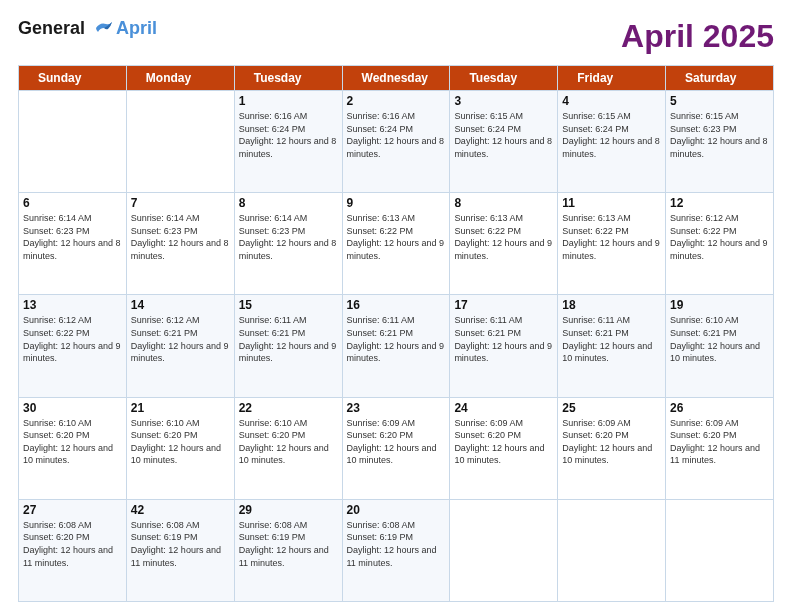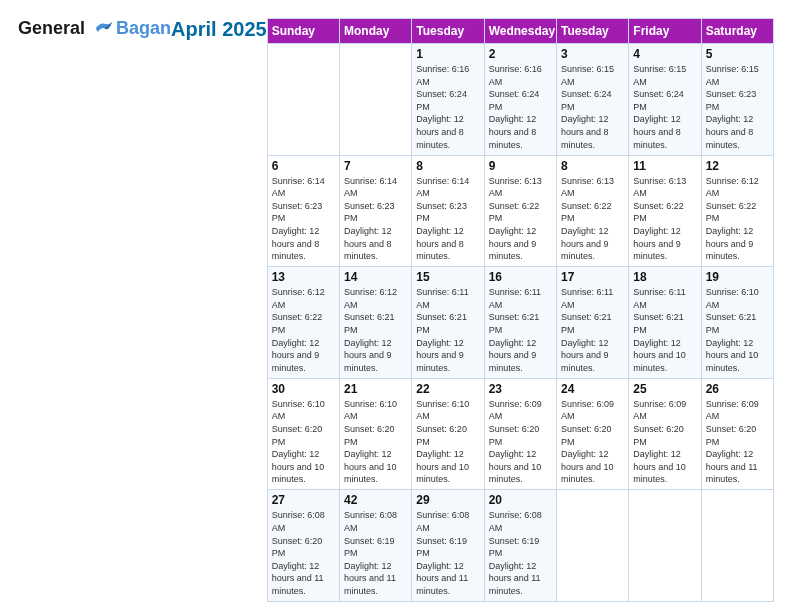--- a/index.html
+++ b/index.html
@@ -8,57 +8,57 @@
       background: #fff;
       width: 792px;
       height: 612px;
       overflow: hidden;
     }
     .page {
       width: 792px;
       height: 612px;
       padding: 18px 18px 10px 18px;
       display: flex;
-      flex-direction: row;
+      flex-direction: column;
     }
     .header {
       display: flex;
       justify-content: space-between;
       align-items: flex-start;
       margin-bottom: 10px;
     }
     .logo {
       display: flex;
       align-items: center;
     }
     .title-block {
       text-align: right;
     }
     .month-title {
-      font-size: 20px;
+      font-size: 32px;
       font-weight: bold;
-      color: #0369a1;
+      color: #701a75;
     }
     .location-title {
       font-size: 15px;
       color: #444;
       margin-top: 2px;
     }
     .calendar {
       flex: 1;
       border-collapse: collapse;
       width: 100%;
       table-layout: fixed;
     }
     .calendar thead tr th {
-      background: #a21caf;
+      background: #c2410c;
       color: #fff;
       font-size: 12px;
       font-weight: bold;
-      padding: 5px 4px;
+      padding: 5px 19px;
       text-align: left;
       border: 1px solid #c8d8e8;
     }
     .calendar tbody tr td {
       border: 1px solid #c8d8e8;
       vertical-align: top;
       padding: 3px 4px;
       font-size: 9.5px;
       color: #333;
       height: 80px;
@@ -96,21 +96,21 @@
     <div class="logo">
       <div>
         <div style="display:flex;align-items:center;">
           <div style="font-size:18px;font-weight:bold;color:#1a1a1a;line-height:1.1;">
             <span style="color:#1a1a1a;">General</span>
             <svg width="22" height="18" viewBox="0 0 22 18" style="vertical-align:middle;margin-left:2px;">
               <path d="M4 8 Q8 2 14 4 Q18 5 20 2 Q18 8 12 8 Q8 8 6 12 Q4 10 4 8Z" fill="#4a90d9"></path>
               <path d="M12 8 Q16 6 20 2 Q19 6 16 9 Q14 10 12 8Z" fill="#2a6aaf"></path>
             </svg>
           </div>
-          <div style="font-size:18px;font-weight:bold;color:#4a90d9;margin-left:2px;">Bagan</div>
+          <div style="font-size:18px;font-weight:bold;color:#4a90d9;margin-left:2px;">April</div>
         </div>
       </div>
     </div>
     <div class="title-block">
       <div class="month-title">April 2025</div>
     </div>
   </div>
 
   <table class="calendar">
     <thead>

